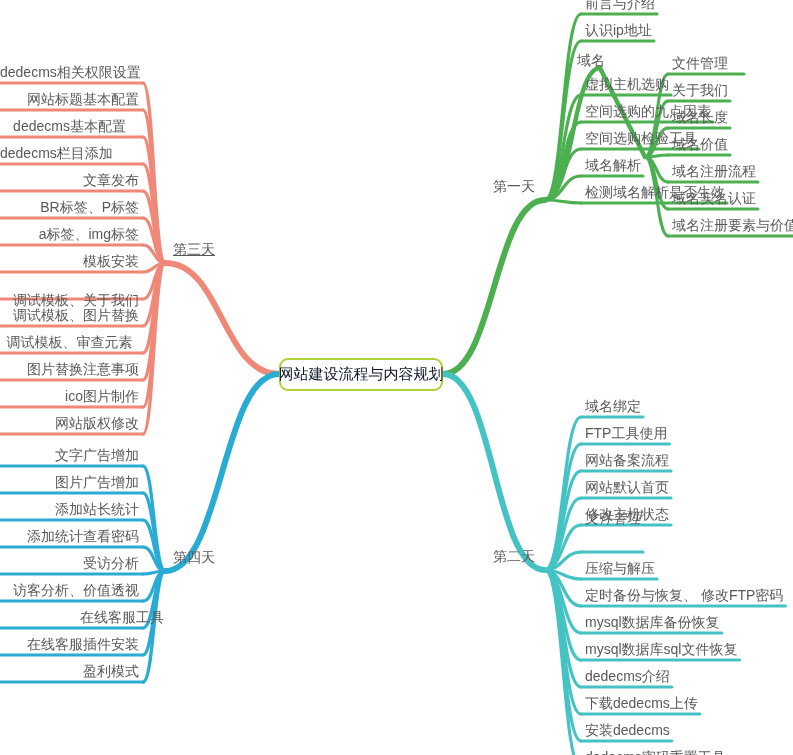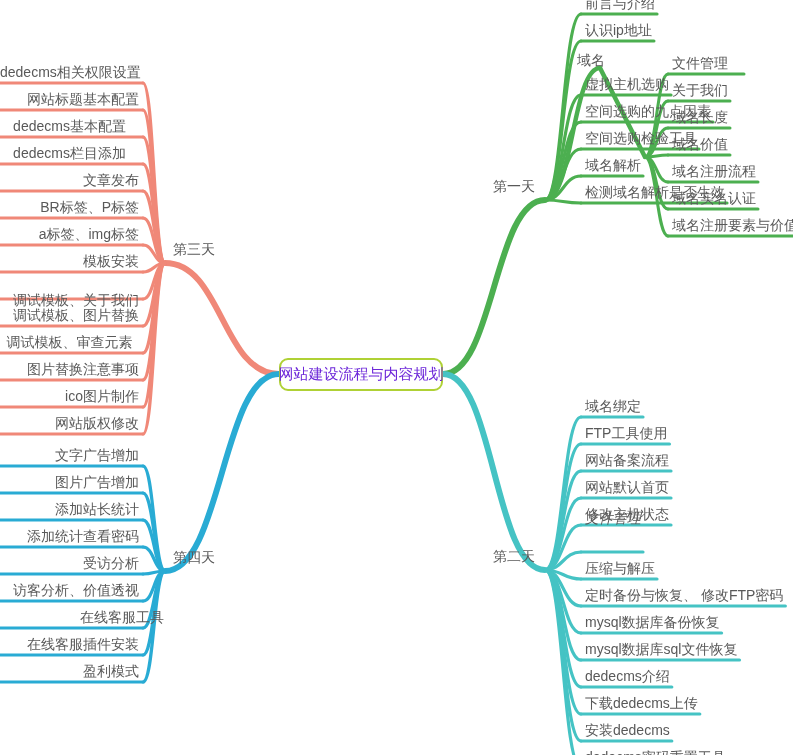--- a/index.html
+++ b/index.html
@@ -50,21 +50,21 @@
     height: 33px;
     box-sizing: border-box;
     border: 2px solid #AFD135;
     border-radius: 9px;
     background: #ffffff;
     display: flex;
     align-items: center;
     justify-content: center;
   }
   #center-node span {
-    color: #6d28d9;
+    color: #0f172a;
     font-size: 15px;
     white-space: nowrap;
   }
 </style>
 </head>
 <body>
 
 <div id="map">
   <svg id="branches" viewBox="0 0 793 755" xmlns="http://www.w3.org/2000/svg">
       <path d="M 443 374 C 494 374 494 200 545 200" stroke="#4CAF50" stroke-width="6" fill="none" stroke-linecap="round" stroke-linejoin="round"></path>
@@ -206,25 +206,25 @@
       <div class="node-label leaf-label" style="top: 506px; left: 585px;">修改主机状态</div>
       <div class="node-label leaf-label" style="top: 510px; left: 585px; font-style: italic;">文件管理</div>
       <div class="node-label leaf-label" style="top: 560px; left: 585px;">压缩与解压</div>
       <div class="node-label leaf-label" style="top: 587px; left: 585px;">定时备份与恢复、 修改FTP密码</div>
       <div class="node-label leaf-label" style="top: 614px; left: 585px;">mysql数据库备份恢复</div>
       <div class="node-label leaf-label" style="top: 641px; left: 585px;">mysql数据库sql文件恢复</div>
       <div class="node-label leaf-label" style="top: 668px; left: 585px;">dedecms介绍</div>
       <div class="node-label leaf-label" style="top: 695px; left: 585px;">下载dedecms上传</div>
       <div class="node-label leaf-label" style="top: 722px; left: 585px;">安装dedecms</div>
       <div class="node-label leaf-label" style="top: 749px; left: 585px;">dedecms密码重置工具</div>
-      <div class="node-label day-label" style="top: 241px; left: 173px;">第三天</div>
+      <div class="node-label day-label" style="top: 241px; left: 173px; text-decoration: underline;">第三天</div>
       <div class="node-label leaf-label" style="top: 64px; left: 0px; width: 139px; text-align: right;">dedecms相关权限设置</div>
       <div class="node-label leaf-label" style="top: 91px; left: 0px; width: 139px; text-align: right;">网站标题基本配置</div>
       <div class="node-label leaf-label" style="top: 118px; left: 0px; width: 139px; text-align: center;">dedecms基本配置</div>
-      <div class="node-label leaf-label" style="top: 145px; left: 0px; width: 139px; text-align: center;">dedecms栏目添加</div>
+      <div class="node-label leaf-label" style="top: 145px; left: 0px; width: 139px; text-align: left;">dedecms栏目添加</div>
       <div class="node-label leaf-label" style="top: 172px; left: 0px; width: 139px; text-align: right;">文章发布</div>
       <div class="node-label leaf-label" style="top: 199px; left: 0px; width: 139px; text-align: right;">BR标签、P标签</div>
       <div class="node-label leaf-label" style="top: 226px; left: 0px; width: 139px; text-align: right;">a标签、img标签</div>
       <div class="node-label leaf-label" style="top: 253px; left: 0px; width: 139px; text-align: right;">模板安装</div>
       <div class="node-label leaf-label" style="top: 292px; left: 0px; width: 139px; text-align: right;">调试模板、关于我们</div>
       <div class="node-label leaf-label" style="top: 307px; left: 0px; width: 139px; text-align: right;">调试模板、图片替换</div>
       <div class="node-label leaf-label" style="top: 334px; left: 0px; width: 139px; text-align: center;">调试模板、审查元素</div>
       <div class="node-label leaf-label" style="top: 361px; left: 0px; width: 139px; text-align: right;">图片替换注意事项</div>
       <div class="node-label leaf-label" style="top: 388px; left: 0px; width: 139px; text-align: right;">ico图片制作</div>
       <div class="node-label leaf-label" style="top: 415px; left: 0px; width: 139px; text-align: right;">网站版权修改</div>

